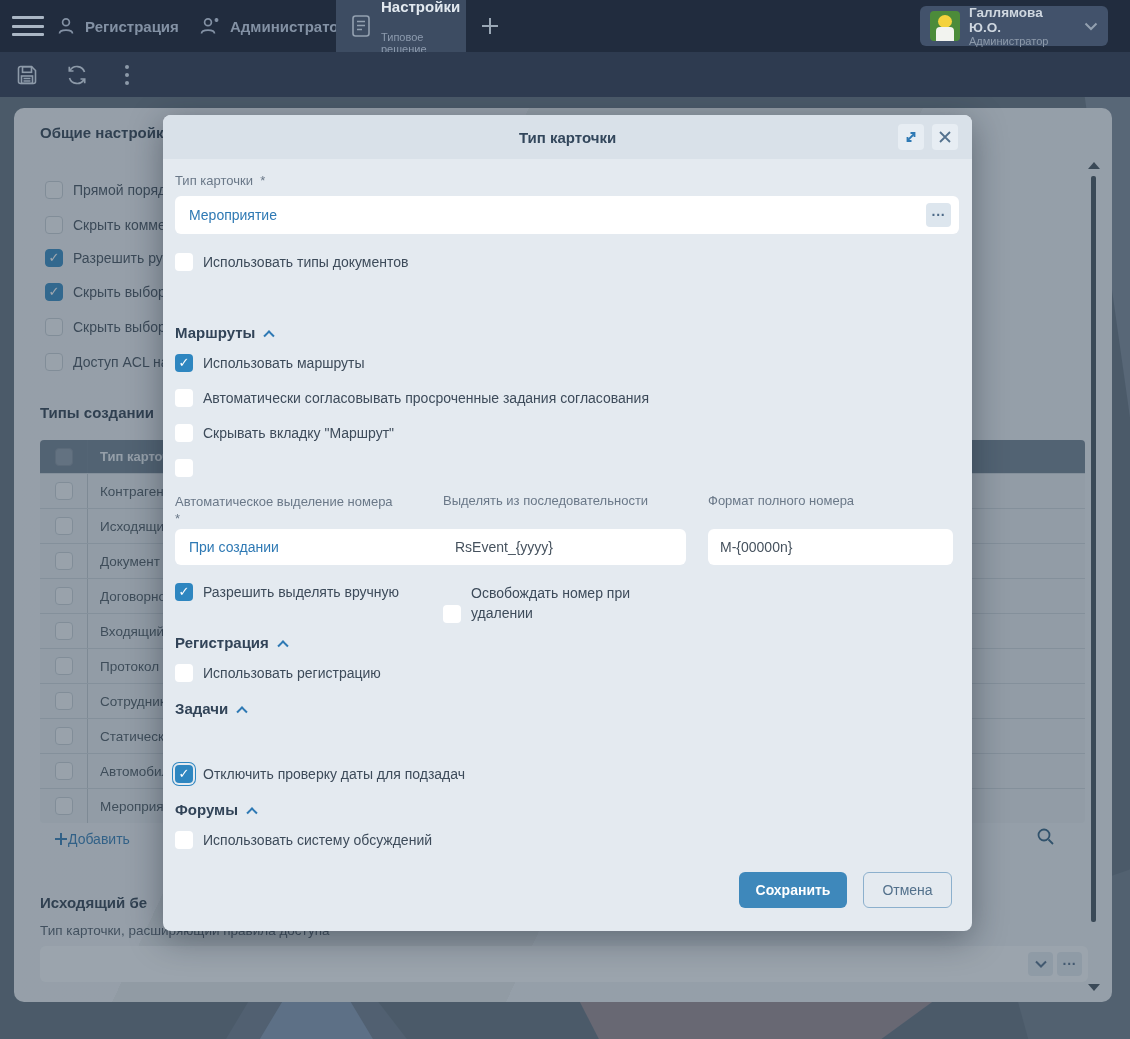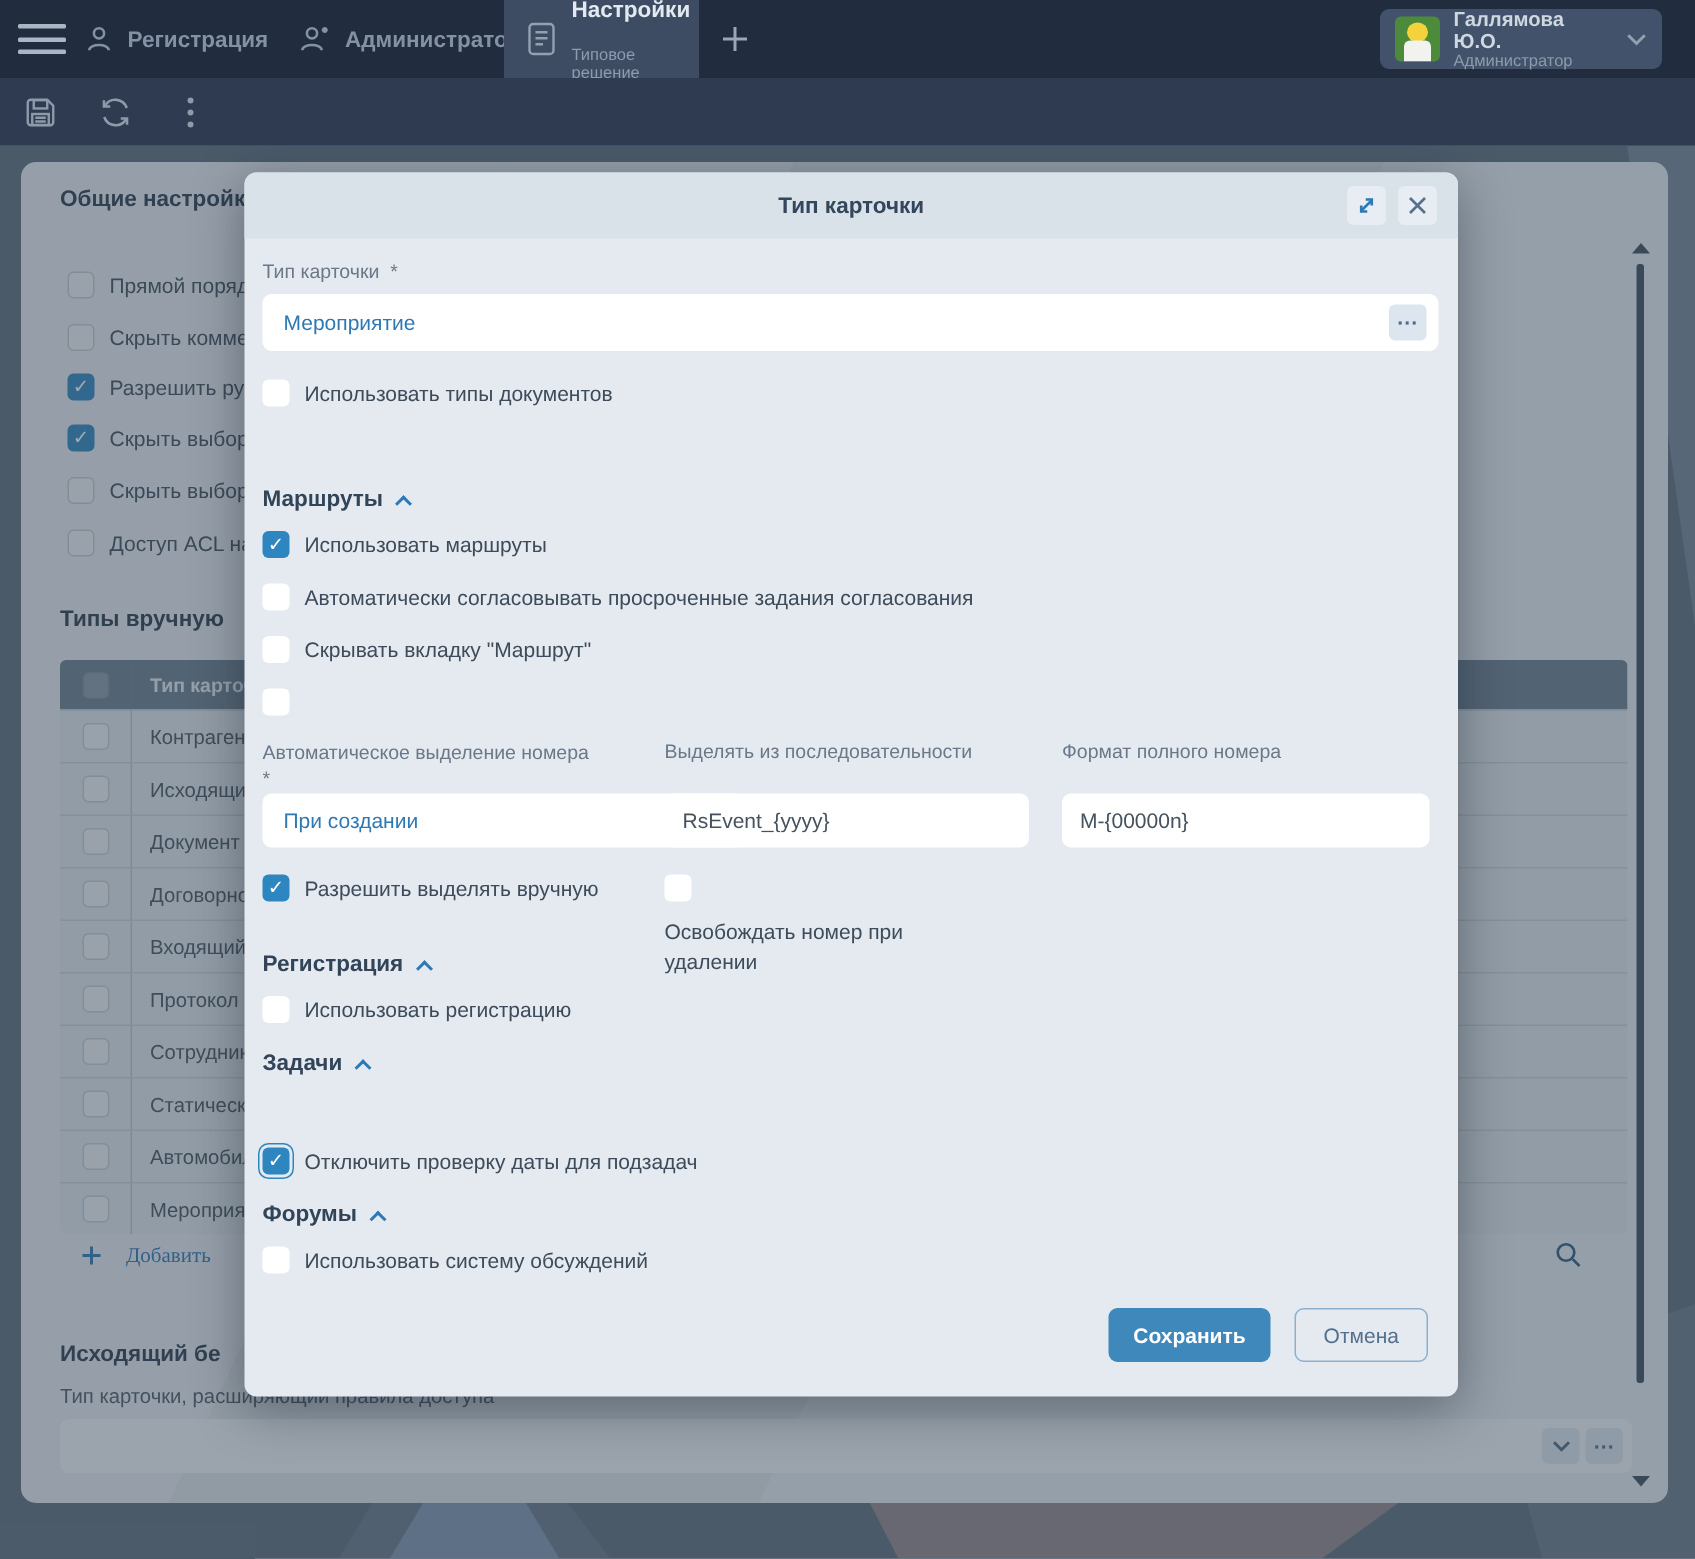--- a/index.html
+++ b/index.html
@@ -38,21 +38,21 @@
   .bgrow { position:absolute; display:flex; align-items:center; gap:10px; color:#3f4d5b; }
   .cbg { width:18px; height:18px; border-radius:4px; background:#f0f4f7; border:1px solid #c3ccd4; flex:none; }
   .cbg.on { background:#2e86c0; border-color:#2e86c0; }
   .cbg.on::after { content:"✓"; display:block; color:#fff; font-size:13px; line-height:16px; text-align:center; }
 
   .cardtable { position:absolute; left:26px; top:332px; width:1045px; border-radius:4px; overflow:hidden; }
   .thead { height:33px; background:#6b7d8f; display:flex; align-items:center; color:#e8eef3; font-weight:bold; font-size:13px; }
   .trow { height:35px; background:#e2e9ef; border-top:1px solid #c9d2da; display:flex; align-items:center; color:#46545f; font-size:13.5px; }
   .tcell-cb { width:48px; display:flex; justify-content:center; border-right:1px solid rgba(120,135,150,0.35); align-self:stretch; align-items:center; flex:none; }
   .tcell { padding-left:12px; }
-  .addrow { position:absolute; left:40px; top:722px; display:flex; gap:16px; color:#2e79b4; font-size:14px; cursor:pointer;font-family:Liberation Serif, serif; }
+  .addrow { position:absolute; left:40px; top:722px; display:flex; align-items:center; gap:0; color:#2e79b4; font-size:14px; cursor:pointer; }
 
   .combo { position:absolute; left:26px; top:838px; width:1048px; height:36px; background:#f4f8fb; border-radius:6px; display:flex; align-items:center; justify-content:flex-end; padding-right:6px; gap:4px; }
   .mini-btn { width:25px; height:24px; border-radius:4px; background:#dde6ee; display:flex; align-items:center; justify-content:center; color:#4d6a88; font-weight:bold; cursor:pointer; }
 
   .vscroll { position:absolute; left:1077px; top:68px; width:5px; height:746px; background:#3e4c59; border-radius:2px; z-index:1; }
   .tri-up,.tri-down { position:absolute; left:1074px; width:0; height:0; border-left:6px solid transparent; border-right:6px solid transparent; }
   .tri-up { top:54px; border-bottom:7px solid #3e4c59; }
   .tri-down { top:876px; border-top:7px solid #3e4c59; }
 
   
@@ -62,21 +62,21 @@
   .hicon { position:absolute; top:9px; width:26px; height:26px; border-radius:4px; background:#e7edf3; display:flex; align-items:center; justify-content:center; cursor:pointer; }
   .flabel { position:absolute; font-size:13px; color:#6a7888; }
   .finput { position:absolute; background:#fff; border:none; border-radius:6px; font-size:14px; color:#46525e; padding:0 12px; font-family:"Liberation Sans",sans-serif; }
   .bigfield { position:absolute; left:12px; top:81px; width:784px; height:38px; background:#fff; border-radius:6px; display:flex; align-items:center; padding:0 8px 0 14px; }
   .bigfield .val { color:#2e79b4; flex:1; }
   .selfield { position:absolute; left:12px; top:414px; width:322px; height:36px; background:#fff; border-radius:6px; display:flex; align-items:center; padding:0 5px 0 14px; cursor:pointer; }
   .selfield .val { color:#2e79b4; flex:1; }
   .selbtn { width:27px; height:26px; border-radius:4px; background:#d8e2ec; display:flex; align-items:center; justify-content:center; }
 
   .mrow { position:absolute; left:12px; display:flex; gap:10px; color:#3d4b5a; align-items:center; }
-  .mrow.topalign { align-items:flex-start;flex-direction:column; }
+  .mrow.topalign { align-items:flex-end; }
   .cb { width:18px; height:18px; border-radius:4px; background:#fff; flex:none; cursor:pointer; }
   .cb.on { background:#2e86c0; }
   .cb.on::after { content:"✓"; display:block; color:#fff; font-size:13px; line-height:18px; text-align:center; }
   .cb.ring { box-shadow:0 0 0 2px #e4eaf0, 0 0 0 3px #2e86c0; }
 
   .sect { position:absolute; left:12px; display:flex; align-items:center; gap:10px; font-size:15px; font-weight:bold; color:#324458; cursor:pointer; }
   .chev-up { width:8px; height:8px; border-left:2px solid #2e79b4; border-top:2px solid #2e79b4; transform:rotate(45deg) translate(2px,2px); }
 
   .btn { position:absolute; top:757px; height:36px; border-radius:6px; font-size:14px; display:flex; align-items:center; justify-content:center; cursor:pointer; font-family:"Liberation Sans",sans-serif; }
   .btn.save { left:576px; width:108px; background:#3e88bb; color:#fff; font-weight:bold; border:none; }
@@ -207,21 +207,21 @@
       </div>
     <div class="bgrow" style="left:31px;top:210px">
       <span class="cbg"></span>
         <span>Скрыть выбор</span>
       </div>
     <div class="bgrow" style="left:31px;top:245px">
       <span class="cbg"></span>
         <span>Доступ ACL на</span>
       </div>
 
-    <h2 class="bgh" style="position:absolute;left:26px;top:296px">Типы вручную</h2>
+    <h2 class="bgh" style="position:absolute;left:26px;top:296px">Типы создании</h2>
 
     <div class="cardtable">
       <div class="thead">
         <span class="tcell-cb">
             <span class="cbg" style="background:#8b9aa8;border-color:#7c8b99"></span>
           </span>
         <span class="tcell">Тип карточк</span>
       </div>
       <div class="trow">
           <span class="tcell-cb">

